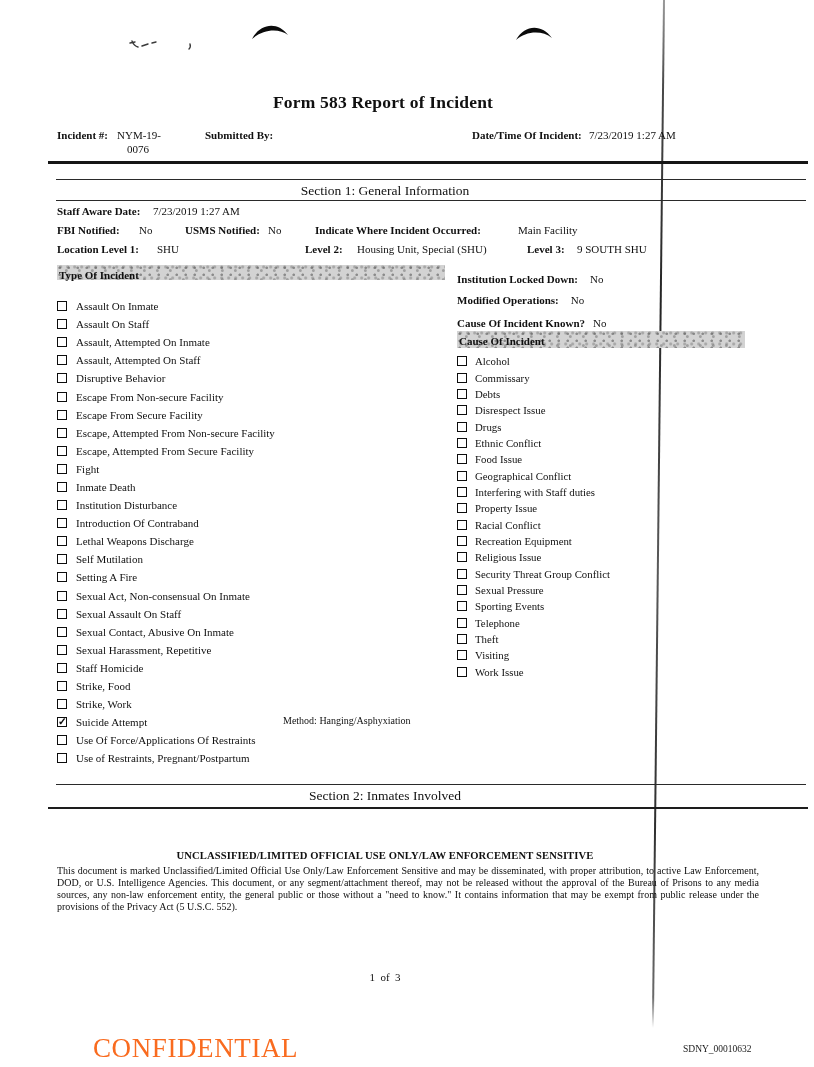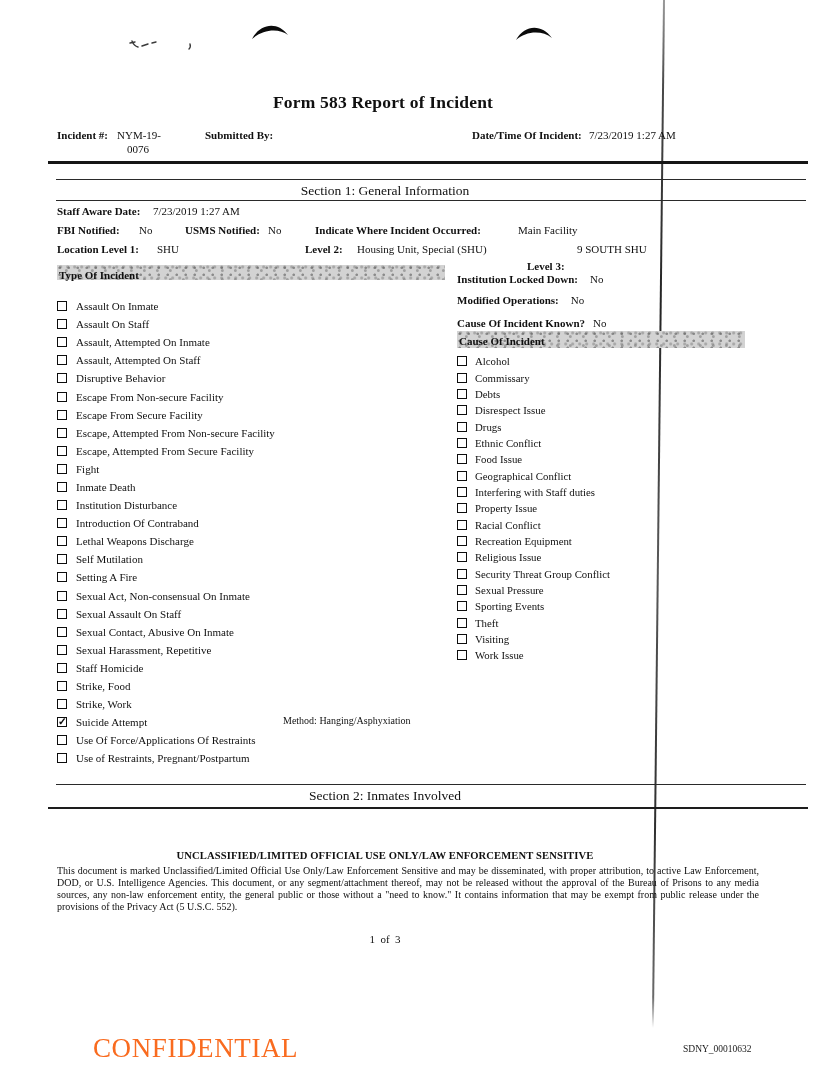--- a/index.html
+++ b/index.html
@@ -37,21 +37,21 @@
   }
   .list-col { display:block; }
   .type-row  { display:flex; align-items:center; gap:9px; height:18.1px; font-size:11px; white-space:nowrap; position:relative; }
   .cause-row { display:flex; align-items:center; gap:8px;  height:16.35px; font-size:10.8px; white-space:nowrap; }
   .method-note { position:absolute; left:226px; top:2px; font-size:10px; white-space:nowrap; }
 
   .disclaimer {
     font-size:10px; line-height:11.9px; text-align:justify; color:#0e0e0e;
   }
   .classification { font-size:10.6px; font-weight:bold; text-align:center; letter-spacing:.1px; }
-  .pagenum { font-size:11px; text-align:center; white-space:pre; }
+  .pagenum { font-size:11px; text-align:center; white-space:pre;margin-top:38px; }
   .confidential { font-size:27px; letter-spacing:.6px; white-space:nowrap; }
   .bates { font-size:9.5px; white-space:nowrap; color:#1a1a1a; }
 
   .scan-line {
     width:1.7px; height:1028px;
     background:linear-gradient(#9a9a9a 0%, #4a4a4a 8%, #232323 30%, #5a5a5a 55%, #2e2e2e 80%, #6a6a6a 97%, rgba(120,120,120,0));
     transform:rotate(0.62deg); transform-origin:top center;
   }
 </style>
 </head>
@@ -98,21 +98,21 @@
   <span class="abs fs11" style="left:139px; top:224px;">No</span>
   <span class="abs fs11 b" style="left:185px; top:224px;">USMS Notified:</span>
   <span class="abs fs11" style="left:268px; top:224px;">No</span>
   <span class="abs fs11 b" style="left:315px; top:224px;">Indicate Where Incident Occurred:</span>
   <span class="abs fs11" style="left:518px; top:224px;">Main Facility</span>
 
   <span class="abs fs11 b" style="left:57px;  top:243px;">Location Level 1:</span>
   <span class="abs fs11" style="left:157px; top:243px;">SHU</span>
   <span class="abs fs11 b" style="left:305px; top:243px;">Level 2:</span>
   <span class="abs fs11" style="left:357px; top:243px;">Housing Unit, Special (SHU)</span>
-  <span class="abs fs11 b" style="left:527px; top:243px;margin-top:17px;">Level 3:</span>
+  <span class="abs fs11 b" style="left:527px; top:243px;">Level 3:</span>
   <span class="abs fs11" style="left:577px; top:243px;">9 SOUTH SHU</span>
 
   <div class="abs" style="left:57px; top:265px; width:396px;">
     <div class="speckle" style="width:388px; height:15px;">
       <span class="band-label">Type Of Incident</span>
     </div>
     <div class="list-col" style="margin-top:17px;">
 
         <div class="type-row">
           <span class="cb"></span>
@@ -364,20 +364,24 @@
         <div class="cause-row">
           <span class="cb"></span>
           <span>Sexual Pressure</span>
         </div>
 
         <div class="cause-row">
           <span class="cb"></span>
           <span>Sporting Events</span>
         </div>
 
+        <div class="cause-row">
+          <span class="cb"></span>
+          <span>Telephone</span>
+        </div>
 
         <div class="cause-row">
           <span class="cb"></span>
           <span>Theft</span>
         </div>
 
         <div class="cause-row">
           <span class="cb"></span>
           <span>Visiting</span>
         </div>

